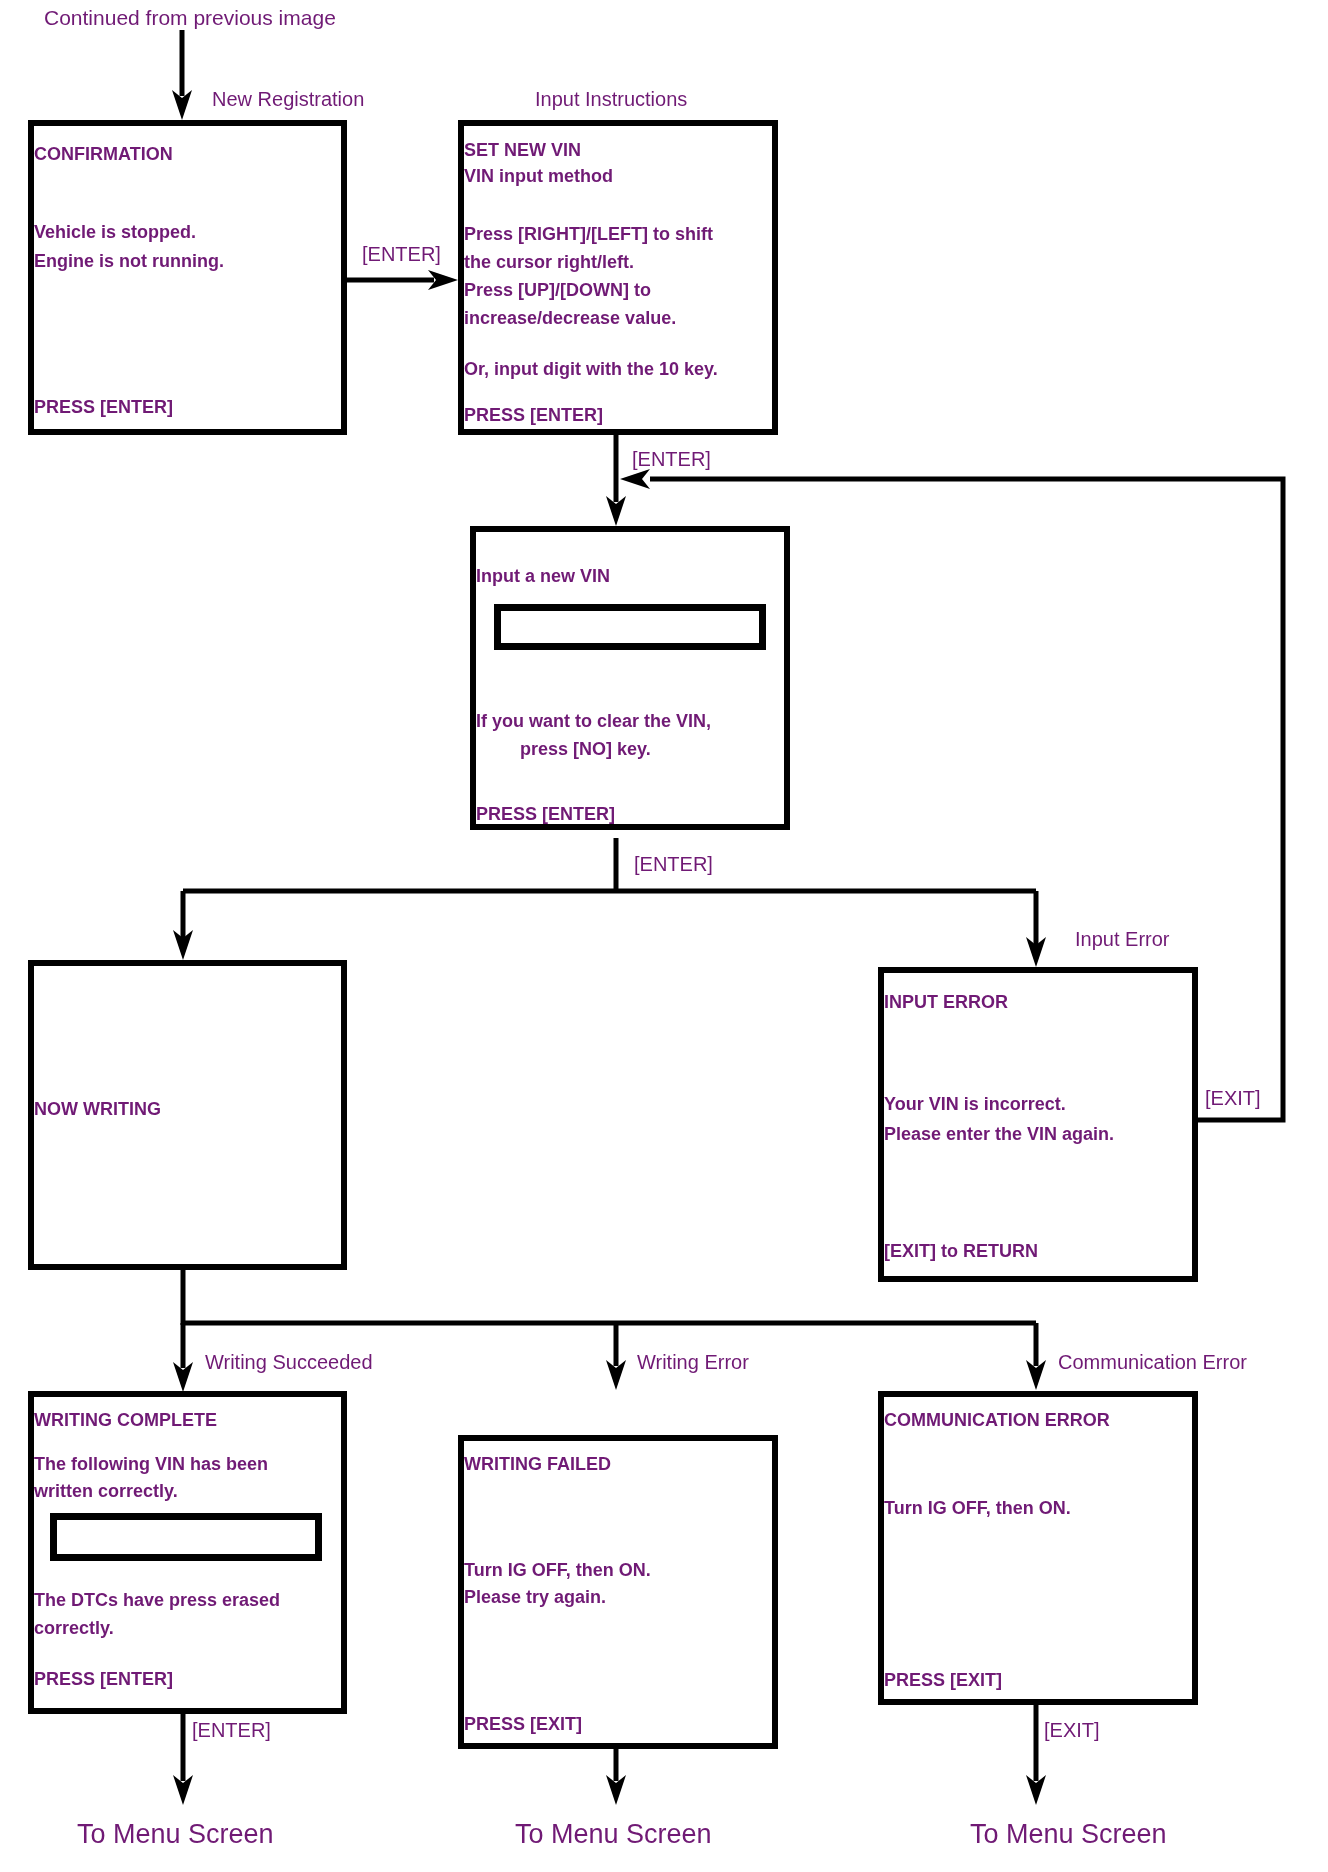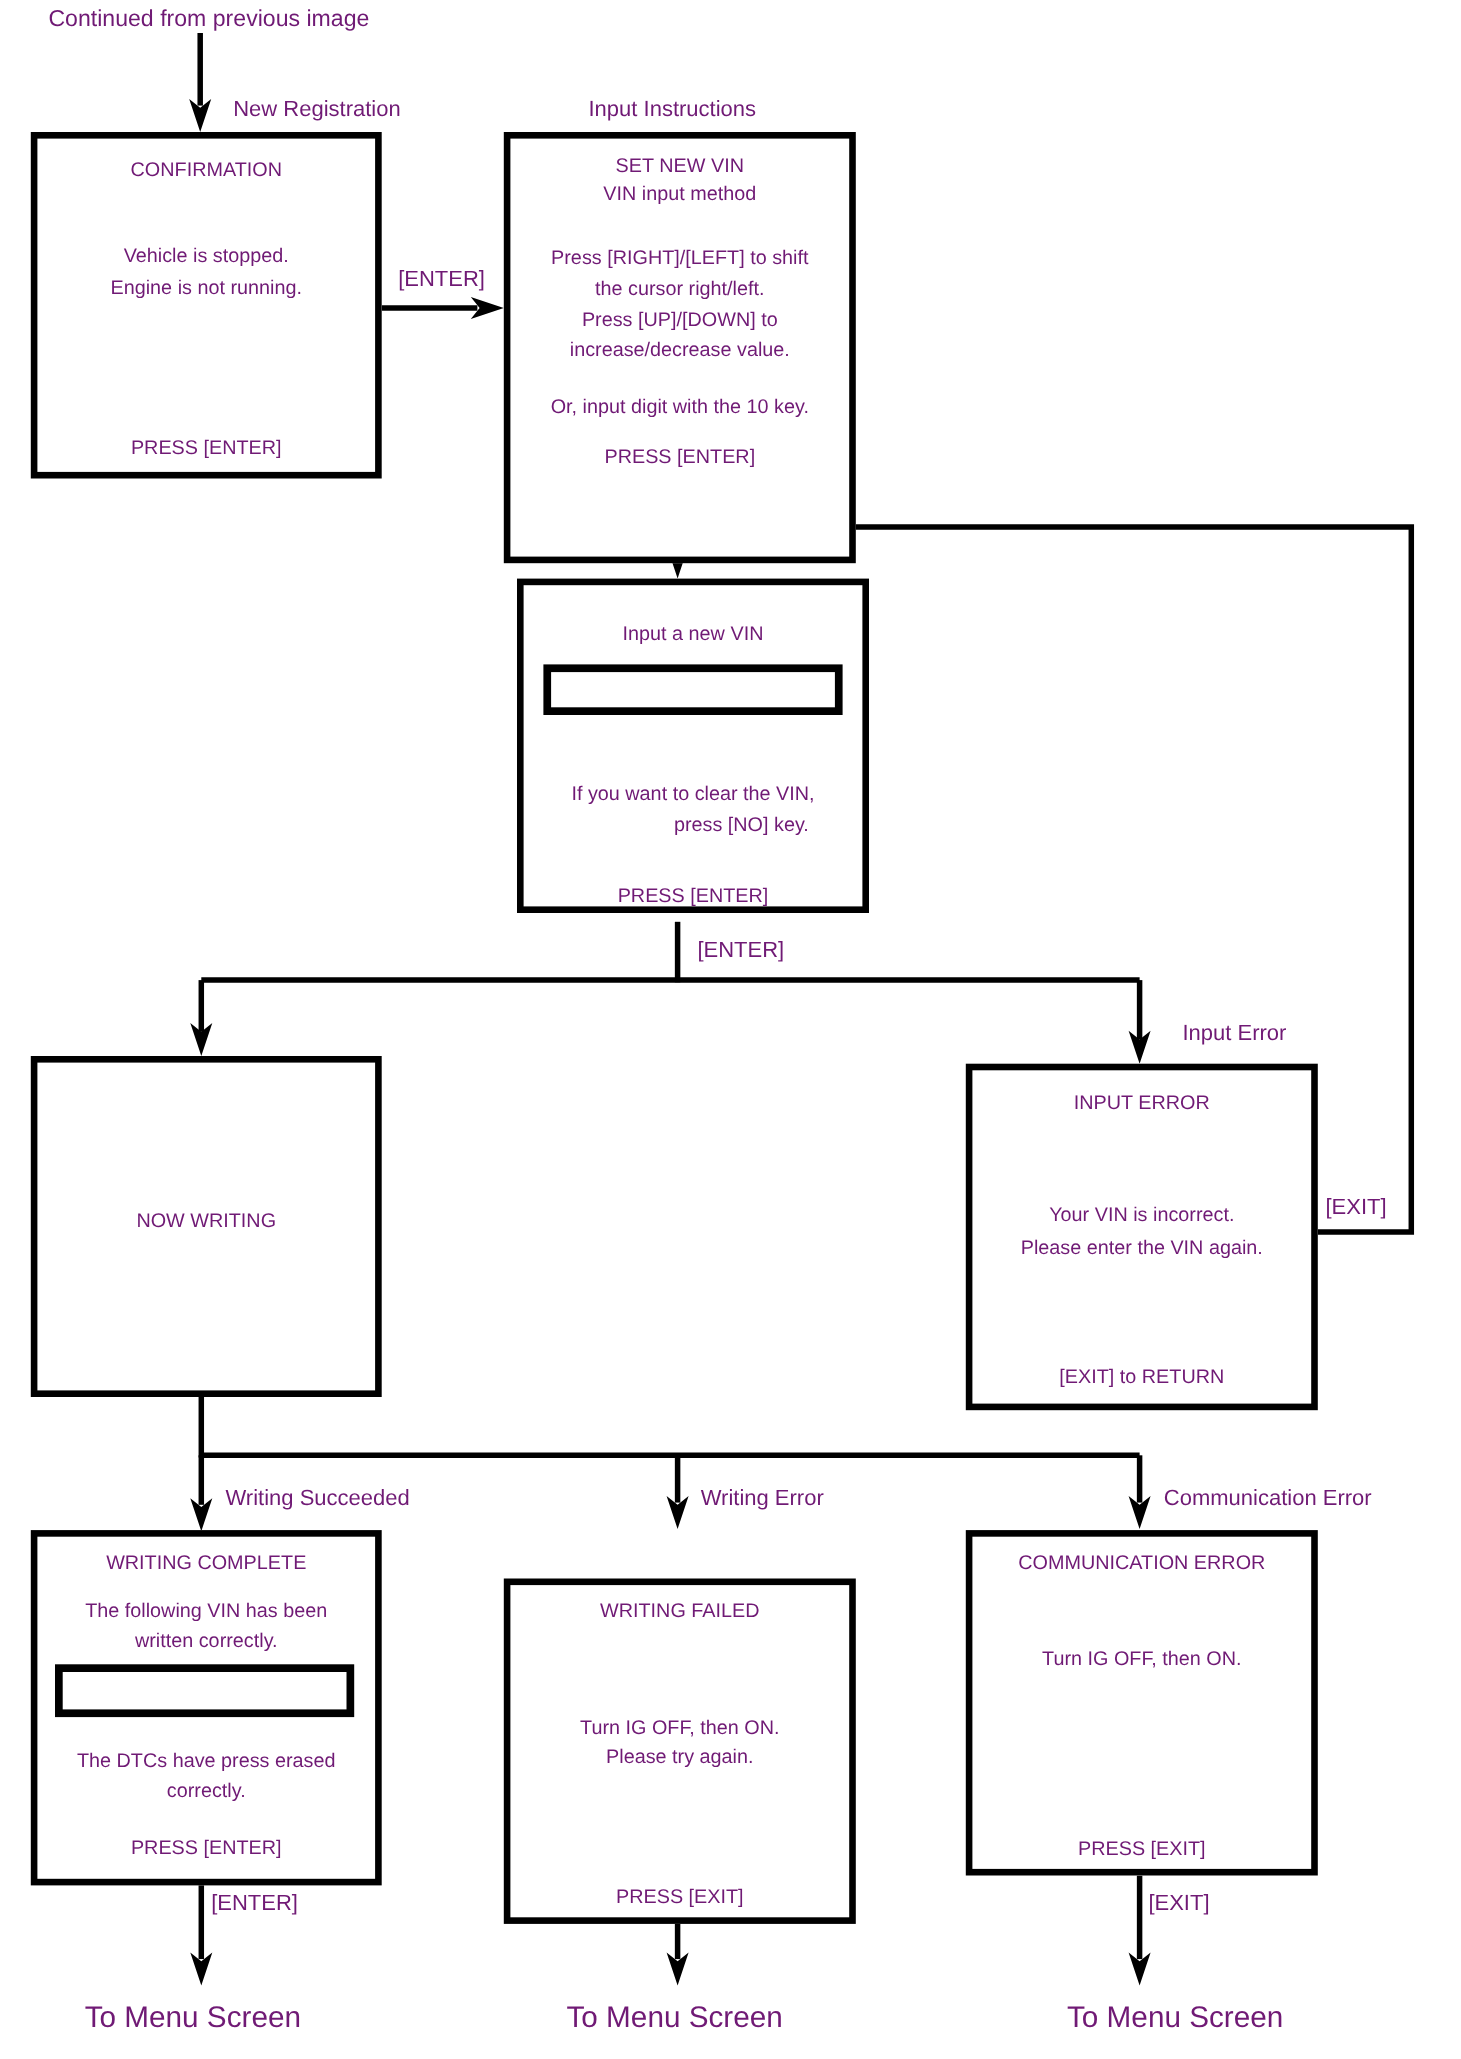--- a/index.html
+++ b/index.html
@@ -16,23 +16,22 @@
   .screen-box {
     position: absolute;
     background: #ffffff;
     border: 6px solid #000000;
     box-sizing: border-box;
   }
   .bline {
     position: absolute;
     left: 0;
     width: 100%;
-    text-align: center;
     font-size: 18px;
-    font-weight: normal;
+    font-weight: bold;
     line-height: 22px;
     white-space: nowrap;
   }
   .vin-field {
     position: absolute;
     background: #ffffff;
     border: 7px solid #000000;
     box-sizing: border-box;
     font-size: 18px;
     font-weight: bold;
@@ -112,21 +111,21 @@
   <div class="menu-label" style="left:515px; top:1818px;">To Menu Screen</div>
   <div class="menu-label" style="left:970px; top:1818px;">To Menu Screen</div>
 
   <div class="screen-box" style="left:28px; top:120px; width:319px; height:315px;">
     <div class="bline" style="top:17px;">CONFIRMATION</div>
     <div class="bline" style="top:95px;">Vehicle is stopped.</div>
     <div class="bline" style="top:124px;">Engine is not running.</div>
     <div class="bline" style="top:270px;">PRESS [ENTER]</div>
   </div>
 
-  <div class="screen-box" style="left:458px; top:120px; width:320px; height:392px;">
+  <div class="screen-box" style="left:458px; top:120px; width:320px; height:315px;">
     <div class="bline" style="top:13px;">SET NEW VIN</div>
     <div class="bline" style="top:39px;">VIN input method</div>
     <div class="bline" style="top:97px;">Press [RIGHT]/[LEFT] to shift</div>
     <div class="bline" style="top:125px;">the cursor right/left.</div>
     <div class="bline" style="top:153px;">Press [UP]/[DOWN] to</div>
     <div class="bline" style="top:181px;">increase/decrease value.</div>
     <div class="bline" style="top:232px;">Or, input digit with the 10 key.</div>
     <div class="bline" style="top:278px;">PRESS [ENTER]</div>
   </div>
 

